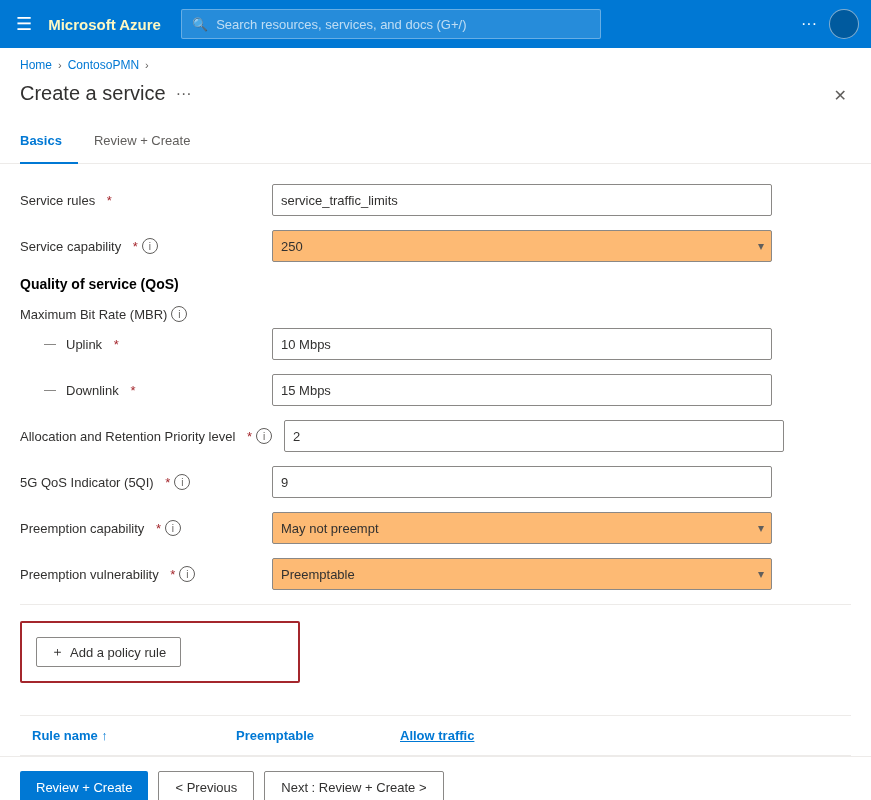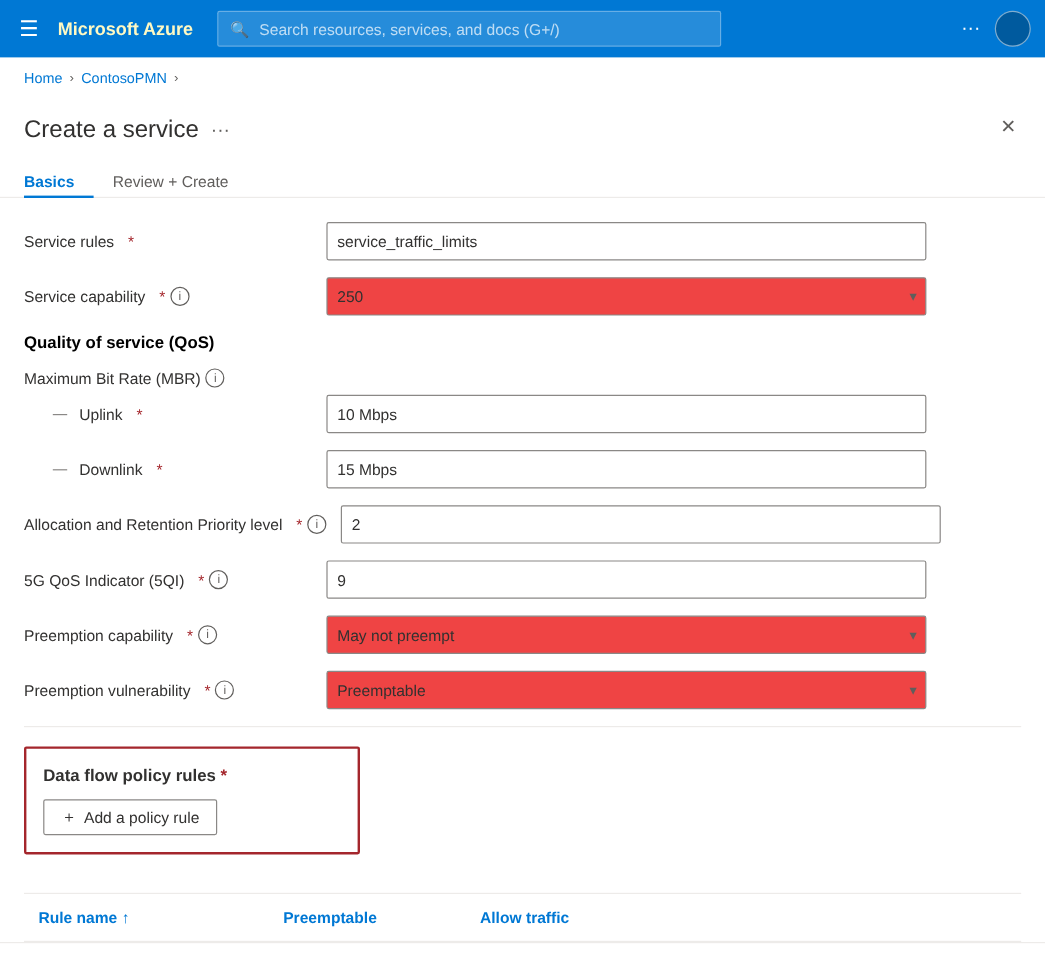--- a/index.html
+++ b/index.html
@@ -84,23 +84,22 @@
       font-size: 12px;
       color: #0078d4;
     }
     .breadcrumb a { color: #0078d4; text-decoration: none; cursor: pointer; }
     .breadcrumb .sep { color: #605e5c; font-size: 11px; }
 
     
     .panel-header {
       padding: 6px 20px 16px;
       display: flex;
-      align-items: flex-end;
+      align-items: flex-start;
       justify-content: space-between;
-      margin-top: 10px;
     }
     .panel-title-row {
       display: flex;
       align-items: center;
       gap: 10px;
     }
     .panel-title {
       font-size: 20px;
       font-weight: 300;
       color: #323130;
@@ -120,21 +119,21 @@
     }
 
     
     .tabs {
       display: flex;
       border-bottom: 1px solid #edebe9;
       padding: 0 20px;
       gap: 0;
     }
     .tab {
-      padding: 8px 16px 4px;
+      padding: 8px 16px 14px;
       cursor: pointer;
       font-size: 13px;
       color: #605e5c;
       border-bottom: 2px solid transparent;
       margin-bottom: -1px;
     }
     .tab.active {
       color: #0078d4;
       border-bottom: 2px solid #0078d4;
       font-weight: 600;
@@ -196,21 +195,21 @@
     }
     .form-select {
       width: 100%;
       height: 32px;
       border: 1px solid #8a8886;
       border-radius: 2px;
       padding: 0 32px 0 8px;
       font-size: 13px;
       color: #323130;
       appearance: none;
-      background: #ef4444;
+      background: #fdba74;
       cursor: pointer;
       outline: none;
     }
     .select-chevron {
       position: absolute;
       right: 8px;
       top: 50%;
       transform: translateY(-50%);
       pointer-events: none;
       color: #605e5c;
@@ -286,21 +285,21 @@
     }
     .th {
       font-size: 13px;
       font-weight: 600;
       color: #0078d4;
       padding: 4px 12px;
       cursor: pointer;
     }
     .th:first-child { min-width: 160px; }
     .th:nth-child(2) { min-width: 120px; }
-    .th:nth-child(3) { min-width: 160px; }
+    .th:nth-child(3) { min-width: 160px; text-decoration: underline; }
 
     
     .bottom-bar {
       background: white;
       border-top: 1px solid #edebe9;
       padding: 14px 20px;
       display: flex;
       align-items: center;
       gap: 10px;
       margin-top: auto;
@@ -460,23 +459,20 @@
           <option>Preemptable</option>
         </select>
         <span class="select-chevron">▾</span>
       </div>
     </div>
 
     <div class="divider"></div>
 
     
     <div class="policy-rules-section">
-      <div class="policy-rules-title">
-        <span>Data flow policy rules</span>&nbsp;<span class="required">*</span>
-      </div>
       <button class="add-policy-btn">
         <span>＋</span>
         <span>Add a policy rule</span>
       </button>
     </div>
 
     
     <div class="table-section">
       <div class="table-header">
         <div class="th">Rule name ↑</div>

